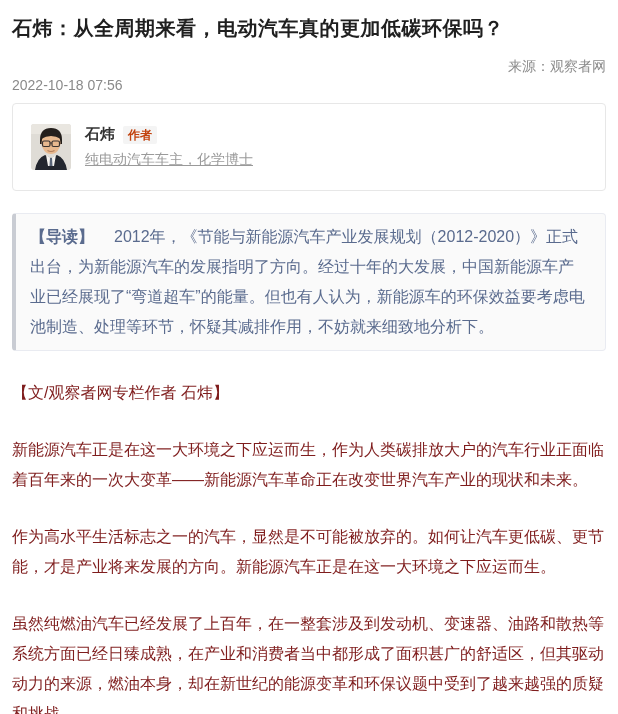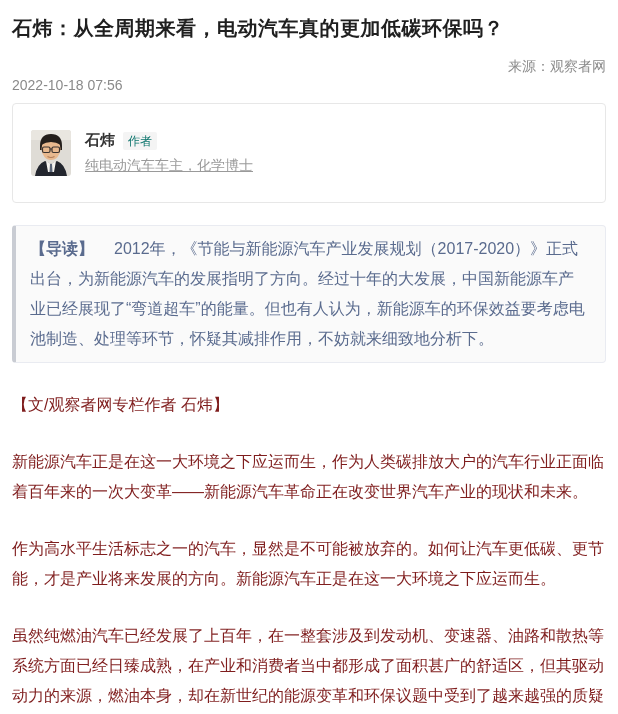--- a/index.html
+++ b/index.html
@@ -27,21 +27,21 @@
     font-size: 14px;
     line-height: 19px;
     color: #8a8a8a;
   }
   .meta .source { cursor: pointer; text-align: right; }
   .author-card {
     margin-top: 8px;
     border: 1px solid #e7e7e7;
     border-radius: 4px;
     background: #ffffff;
-    padding: 26px 18px;
+    padding: 20px 18px;
     display: flex;
     align-items: center;
     gap: 14px;
     cursor: pointer;
   }
   .avatar {
     width: 40px;
     height: 46px;
     border-radius: 3px;
     overflow: hidden;
@@ -51,25 +51,26 @@
   .author-info { flex: 1; }
   .author-name-row { display: flex; align-items: center; }
   .author-name {
     font-size: 15px;
     font-weight: 700;
     color: #333333;
   }
   .author-badge {
     margin-left: 8px;
     font-size: 12px;
-    color: #0f766e;
+    color: #c2410c;
     background: #f4f4f4;
     border-radius: 2px;
     padding: 1px 5px;
     line-height: 16px;
+    font-weight: bold;
   }
   .author-bio {
     margin-top: 7px;
     font-size: 14px;
     color: #9a9a9a;
     text-decoration: underline;
   }
   .intro-box {
     margin-top: 22px;
     background: #fafafa;
@@ -130,21 +131,21 @@
     <div class="author-info">
       <div class="author-name-row">
         <span class="author-name">石炜</span>
         <span class="author-badge">作者</span>
       </div>
       <div class="author-bio">纯电动汽车车主，化学博士</div>
     </div>
   </div>
 
   <blockquote class="intro-box">
-    <span class="intro-label">【导读】</span><span>2012年，《节能与新能源汽车产业发展规划（2017-2020）》正式出台，为新能源汽车的发展指明了方向。经过十年的大发展，中国新能源车产业已经展现了“弯道超车”的能量。但也有人认为，新能源车的环保效益要考虑电池制造、处理等环节，怀疑其减排作用，不妨就来细致地分析下。</span>
+    <span class="intro-label">【导读】</span><span>2012年，《节能与新能源汽车产业发展规划（2012-2020）》正式出台，为新能源汽车的发展指明了方向。经过十年的大发展，中国新能源车产业已经展现了“弯道超车”的能量。但也有人认为，新能源车的环保效益要考虑电池制造、处理等环节，怀疑其减排作用，不妨就来细致地分析下。</span>
   </blockquote>
 
   <div class="article-body">
     <p class="byline">【文/观察者网专栏作者 石炜】</p>
     <p>新能源汽车正是在这一大环境之下应运而生，作为人类碳排放大户的汽车行业正面临着百年来的一次大变革——新能源汽车革命正在改变世界汽车产业的现状和未来。</p>
     <p>作为高水平生活标志之一的汽车，显然是不可能被放弃的。如何让汽车更低碳、更节能，才是产业将来发展的方向。新能源汽车正是在这一大环境之下应运而生。</p>
     <p>虽然纯燃油汽车已经发展了上百年，在一整套涉及到发动机、变速器、油路和散热等系统方面已经日臻成熟，在产业和消费者当中都形成了面积甚广的舒适区，但其驱动动力的来源，燃油本身，却在新世纪的能源变革和环保议题中受到了越来越强的质疑和挑战。</p>
   </div>
 
 </div>

